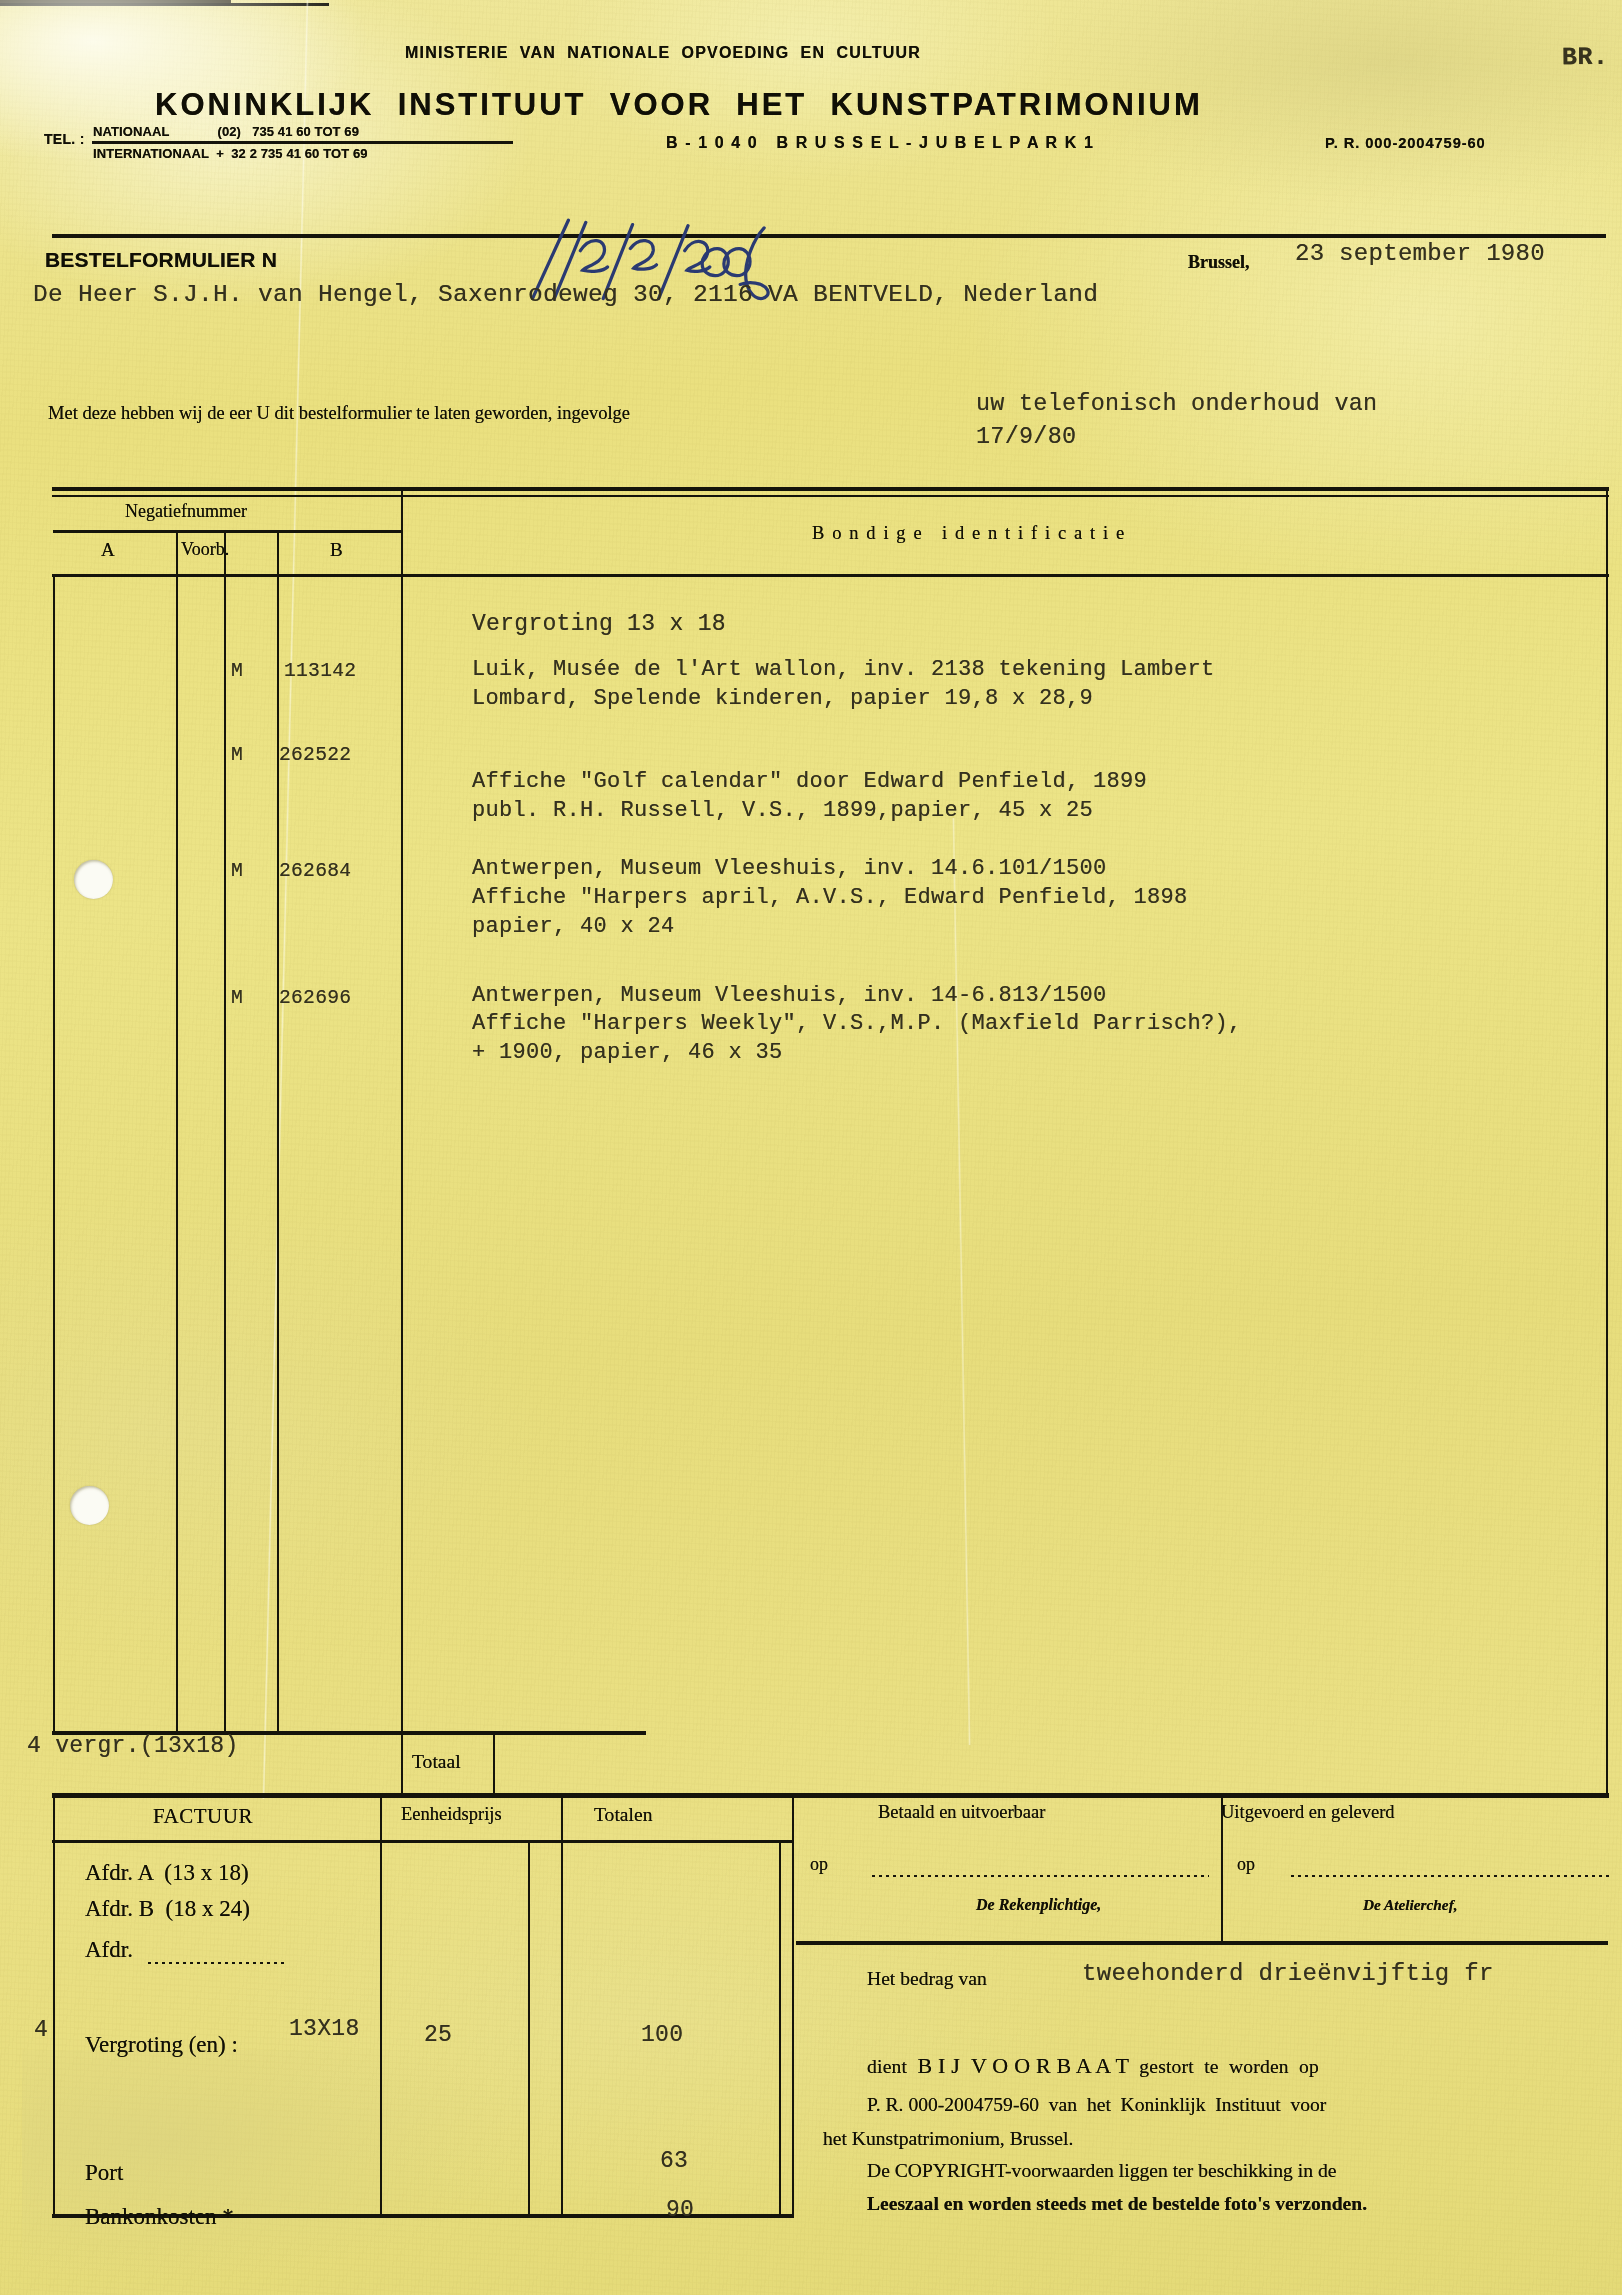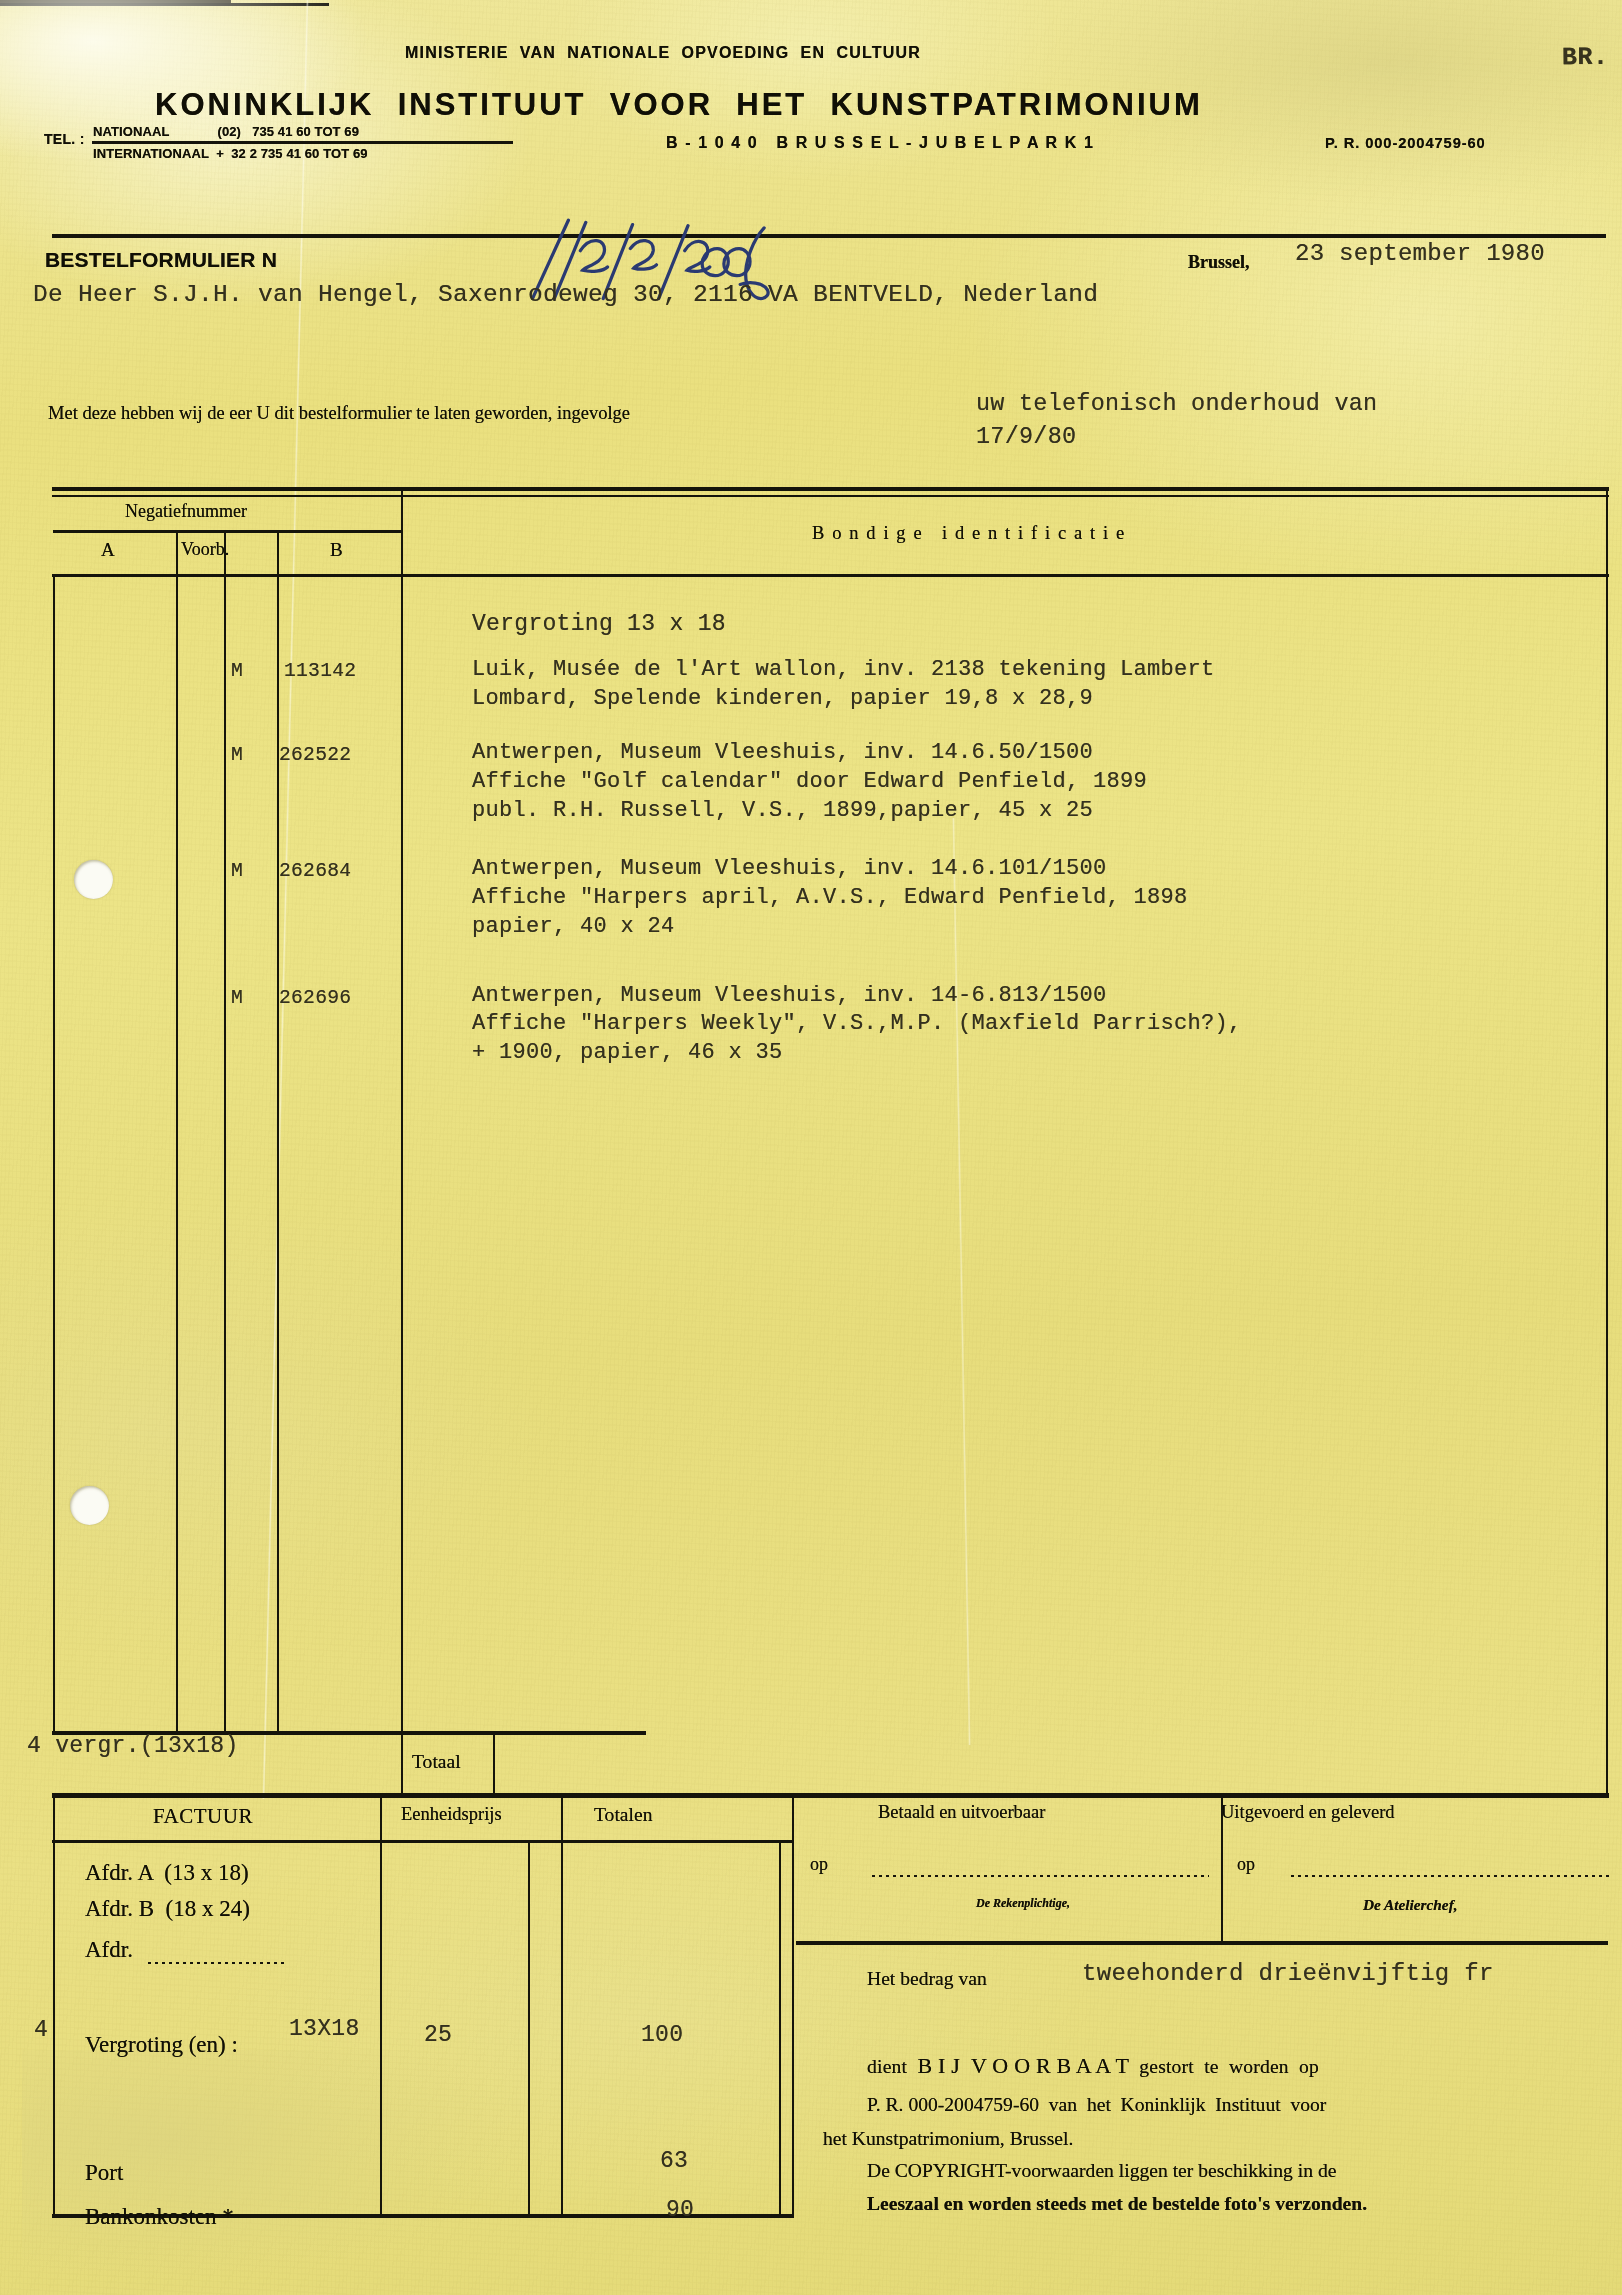--- a/index.html
+++ b/index.html
@@ -115,21 +115,21 @@
   .invlabel{ position:absolute; font-size:23px;}
   .invval{ position:absolute; font-size:23px;}
 
   #right-top{ left:796px; top:1793px; width:812px; height:4.9px;}
   #betaald{ left:878px; top:1802px; font-size:18.5px;}
   #uitgev{ left:1221px; top:1802px; font-size:18.5px;}
   #op1{ left:810px; top:1854px; font-size:18px;}
   #op2{ left:1237px; top:1854px; font-size:18px;}
   .dots{position:absolute;height:2.2px;background:
      repeating-linear-gradient(90deg,#15140b 0 3.3px, rgba(0,0,0,0) 3.3px 7px);}
-  #reken{ left:976px; top:1896px; font-size:12px; font-style:italic; font-weight:bold;}
+  #reken{ left:976px; top:1896px; font-size:16px; font-style:italic; font-weight:bold;}
   #atelier{ left:1363px; top:1896px; font-size:15.3px; font-style:italic; font-weight:bold;}
 
   #right-mid{ left:796px; top:1941px; width:812px; height:4.4px;}
 
   #hetbedrag{ left:867px; top:1968px; font-size:19.6px;}
   #bedragtyped{ left:1082px; top:1960px; font-size:24px;}
   #dient{ left:867px; top:2053px; font-size:19.6px; letter-spacing:0.2px;}
   #bijvoorbaat-ul{ left:953px; top:2082px; width:329px; height:3.3px; background:#15140b;}
   #prline{ left:867px; top:2094px; font-size:19.6px;}
   #kunstline{ left:823px; top:2128px; font-size:19.6px;}
@@ -219,21 +219,20 @@
   <div class="abs type" id="vergtitle">Vergroting 13 x 18</div>
   <div id="vergunder"></div>
 
   <div class="abs type negcell" style="left:231px; top:660px;">M</div>
   <div class="abs type negcell" style="left:284px; top:660px;">113142</div>
   <div class="abs type ident" style="left:472px; top:657px;">Luik, Musée de l'Art wallon, inv. 2138 tekening Lambert</div>
   <div class="abs type ident" style="left:472px; top:686px;">Lombard, Spelende kinderen, papier 19,8 x 28,9</div>
 
   <div class="abs type negcell" style="left:231px; top:744px;">M</div>
   <div class="abs type negcell" style="left:279px; top:744px;">262522</div>
-  <div class="abs type ident" style="left:472px; top:740px;">Antwerpen, Museum Vleeshuis, inv. 14.6.50/1500</div>
   <div class="abs type ident" style="left:472px; top:769px;">Affiche "Golf calendar" door Edward Penfield, 1899</div>
   <div class="abs type ident" style="left:472px; top:798px;">publ. R.H. Russell, V.S., 1899,papier, 45 x 25</div>
 
   <div class="abs type negcell" style="left:231px; top:860px;">M</div>
   <div class="abs type negcell" style="left:279px; top:860px;">262684</div>
   <div class="abs type ident" style="left:472px; top:856px;">Antwerpen, Museum Vleeshuis, inv. 14.6.101/1500</div>
   <div class="abs type ident" style="left:472px; top:885px;">Affiche "Harpers april, A.V.S., Edward Penfield, 1898</div>
   <div class="abs type ident" style="left:472px; top:914px;">papier, 40 x 24</div>
 
   <div class="abs type negcell" style="left:231px; top:987px;">M</div>

